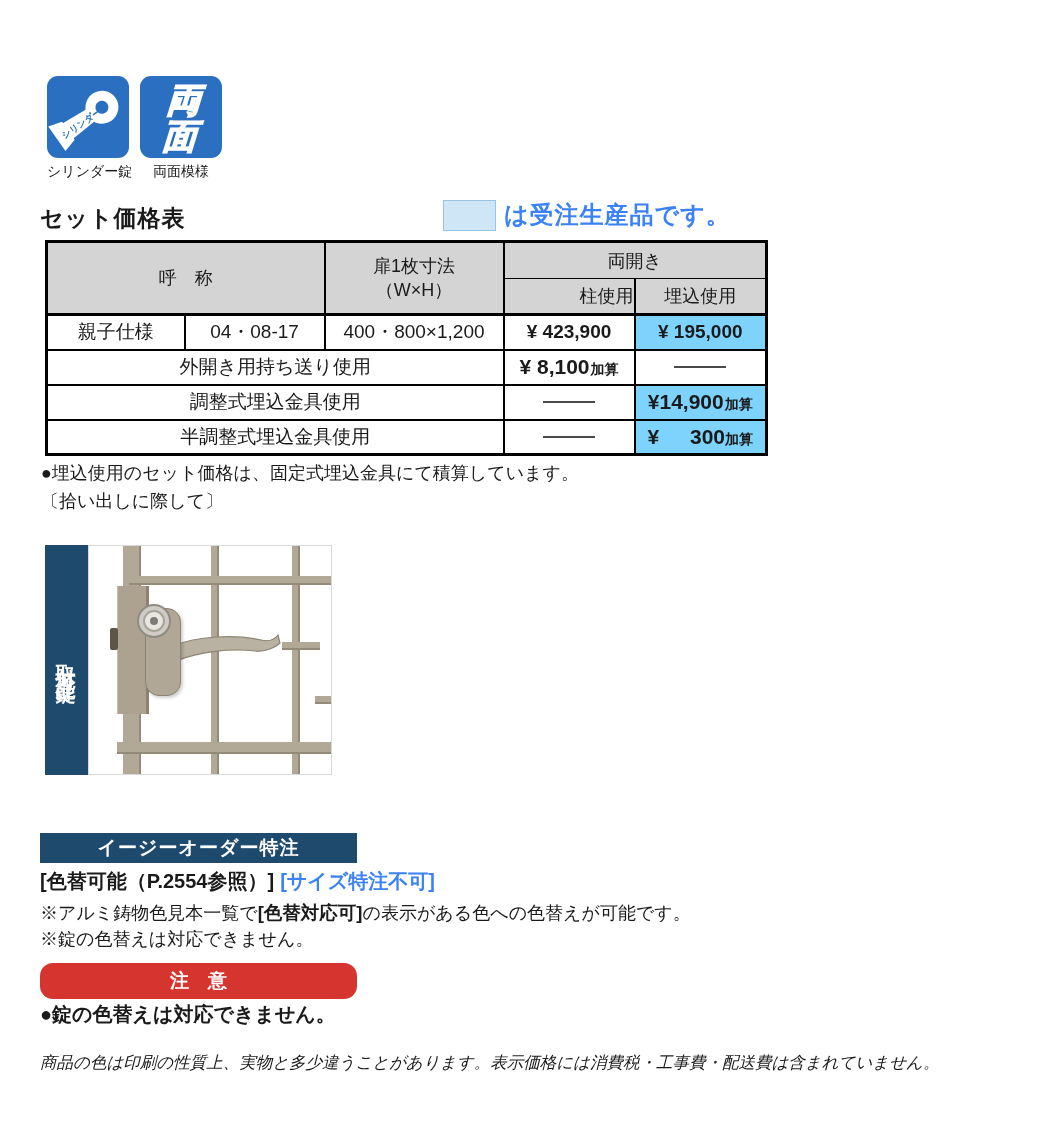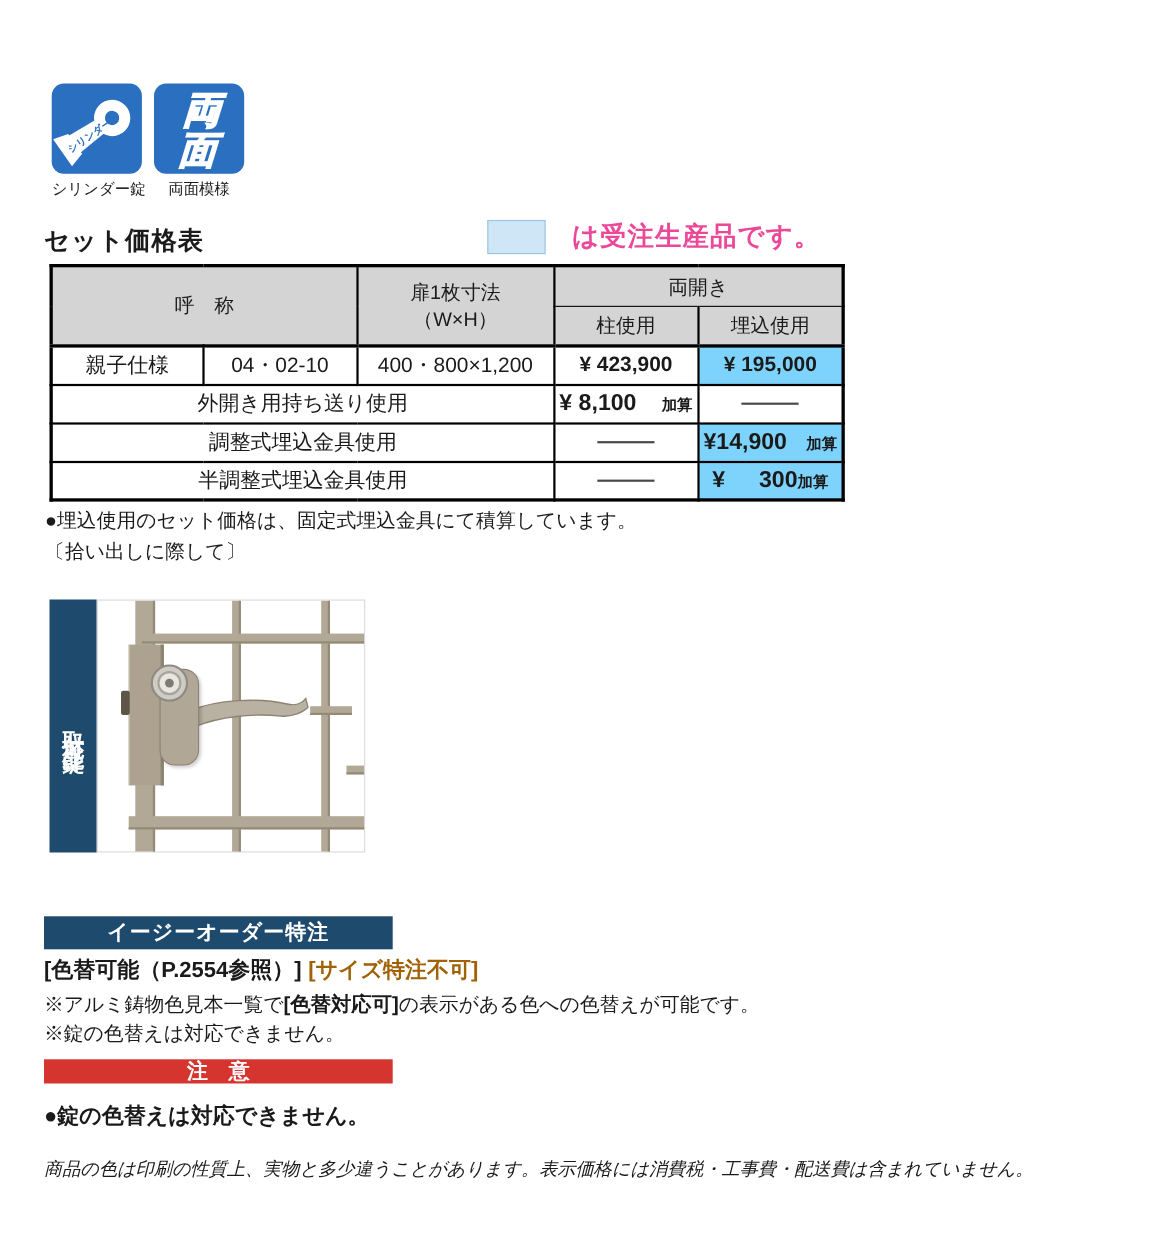--- a/index.html
+++ b/index.html
@@ -10,35 +10,35 @@
   
   .badge-row { position:absolute; left:47px; top:76px; display:flex; gap:11px; }
   .badge { width:82px; text-align:center; }
   .badge-sq { width:82px; height:82px; background:#2a6fc0; border-radius:11px; position:relative; overflow:hidden; }
   .badge-label { margin-top:5px; font-size:14px; letter-spacing:0; white-space:nowrap; }
 
   
   .table-title { position:absolute; left:40px; top:203px; font-size:23px; font-weight:bold; letter-spacing:1px; }
   .legend { position:absolute; left:443px; top:199px; display:flex; align-items:center; }
   .legend-swatch { width:53px; height:31px; background:#cfe6f7; border:1px solid #99c4e4; }
-  .legend-text { margin-left:24px; font-size:24px; font-weight:bold; color:#ec4899; letter-spacing:1px; }
+  .legend-text { margin-left:8px; font-size:24px; font-weight:bold; color:#3b82f6; letter-spacing:1px; }
 
   
   table.price { position:absolute; left:45px; top:240px; width:720px; border-collapse:collapse; table-layout:fixed; background:#fff; }
   table.price, table.price td, table.price th { border:2px solid #000; }
   table.price { border:3px solid #000; }
   table.price th { background:#d4d4d4; font-weight:normal; font-size:18px; }
   table.price thead th { border-bottom-width:3px; }
   th.sub { border-top-width:1px !important; }
   th.both { border-bottom-width:1px !important; }
   table.price td { font-size:19px; text-align:center; height:35px; padding:1px 4px; }
   .price-strong { font-size:21px; font-weight:bold; letter-spacing:0; }
   .blue-cell { background:#7dd3fc; }
   .kasan { font-size:14px; font-weight:bold; }
-  .pricewrap { display:flex; align-items:baseline; justify-content:space-between; gap:1px; }
+  .pricewrap { display:flex; align-items:baseline; justify-content:center; gap:1px; }
   .pricewrap-justify { display:flex; align-items:baseline; padding:0 8px; }
   .pricewrap-justify .spacer { flex:1; }
   .dash { width:52px; height:2px; background:#4a4a4a; margin:0 auto; }
   .hdr-two-line { line-height:1.35; }
 
   
   .notes { position:absolute; left:41px; top:460px; font-size:18px; line-height:1.55; }
 
   
   .lock-section { position:absolute; left:45px; top:545px; display:flex; }
@@ -52,27 +52,27 @@
   .lock-body { position:absolute; background:#b0a797; border-radius:14px; border:1px solid #8c8373; box-shadow:2px 2px 3px rgba(0,0,0,.18); }
   .cyl { position:absolute; border-radius:50%; }
   .cyl-outer { width:34px; height:34px; background:#cfccc5; border:2px solid #8e8b82; }
   .cyl-mid { width:22px; height:22px; left:4px; top:4px; background:#e8e6e0; border:2px solid #a7a49a; position:absolute; }
   .cyl-key { width:8px; height:8px; left:5px; top:5px; background:#7d7a72; position:absolute; }
   .photo-svg { position:absolute; left:0; top:0; }
 
   
   .eo-bar { position:absolute; left:40px; top:833px; width:317px; height:30px; background:#1e4a6e; color:#fff; font-size:19px; font-weight:bold; display:flex; align-items:center; justify-content:center; letter-spacing:1px; }
   .eo-line1 { position:absolute; left:40px; top:868px; font-size:20px; font-weight:bold; white-space:nowrap; }
-  .eo-line1 .pink { color:#a16207; margin-left:6px; }
+  .eo-line1 .pink { color:#3b82f6; margin-left:6px; }
   .eo-line2 { position:absolute; left:40px; top:900px; font-size:18px; white-space:nowrap; }
   .eo-line2 b { font-size:18.5px; }
   .eo-line3 { position:absolute; left:40px; top:927px; font-size:18px; }
 
   
-  .caution-bar { position:absolute; left:40px; top:963px; width:317px; height:22px; background:#d5342f; color:#fff; font-size:19px; font-weight:bold; display:flex; align-items:center; justify-content:center; }
+  .caution-bar { position:absolute; left:40px; top:963px; width:317px; height:36px; background:#d5342f; color:#fff; font-size:19px; font-weight:bold; display:flex; align-items:center; justify-content:center;border-radius:13px; }
   .caution-note { position:absolute; left:40px; top:1001px; font-size:20px; font-weight:600; }
 
   
   .footer-note { position:absolute; left:40px; top:1052px; font-size:16.5px; white-space:nowrap;font-style:italic; }
 </style>
 </head>
 <body>
 
 <div class="page">
 
@@ -121,28 +121,28 @@
     <thead>
       <tr>
         <th colspan="2" rowspan="2" style="height:73px;">呼　称</th>
         <th rowspan="2" class="hdr-two-line">
           <div>扉1枚寸法</div>
           <div>（W×H）</div>
         </th>
         <th colspan="2" class="both" style="height:37px;">両開き</th>
       </tr>
       <tr>
-        <th class="sub" style="height:36px;">柱使用</th>
+        <th class="sub" style="height:36px;text-align:right;">柱使用</th>
         <th class="sub">埋込使用</th>
       </tr>
     </thead>
     <tbody>
       <tr>
         <td>親子仕様</td>
-        <td>04・02-10</td>
+        <td>04・08-17</td>
         <td>400・800×1,200</td>
         <td class="price-strong">¥ 423,900</td>
         <td class="price-strong blue-cell">¥ 195,000</td>
       </tr>
       <tr>
         <td colspan="3">外開き用持ち送り使用</td>
         <td>
           <span class="pricewrap">
             <span class="price-strong">¥ 8,100</span>
               <span class="kasan">加算</span>

